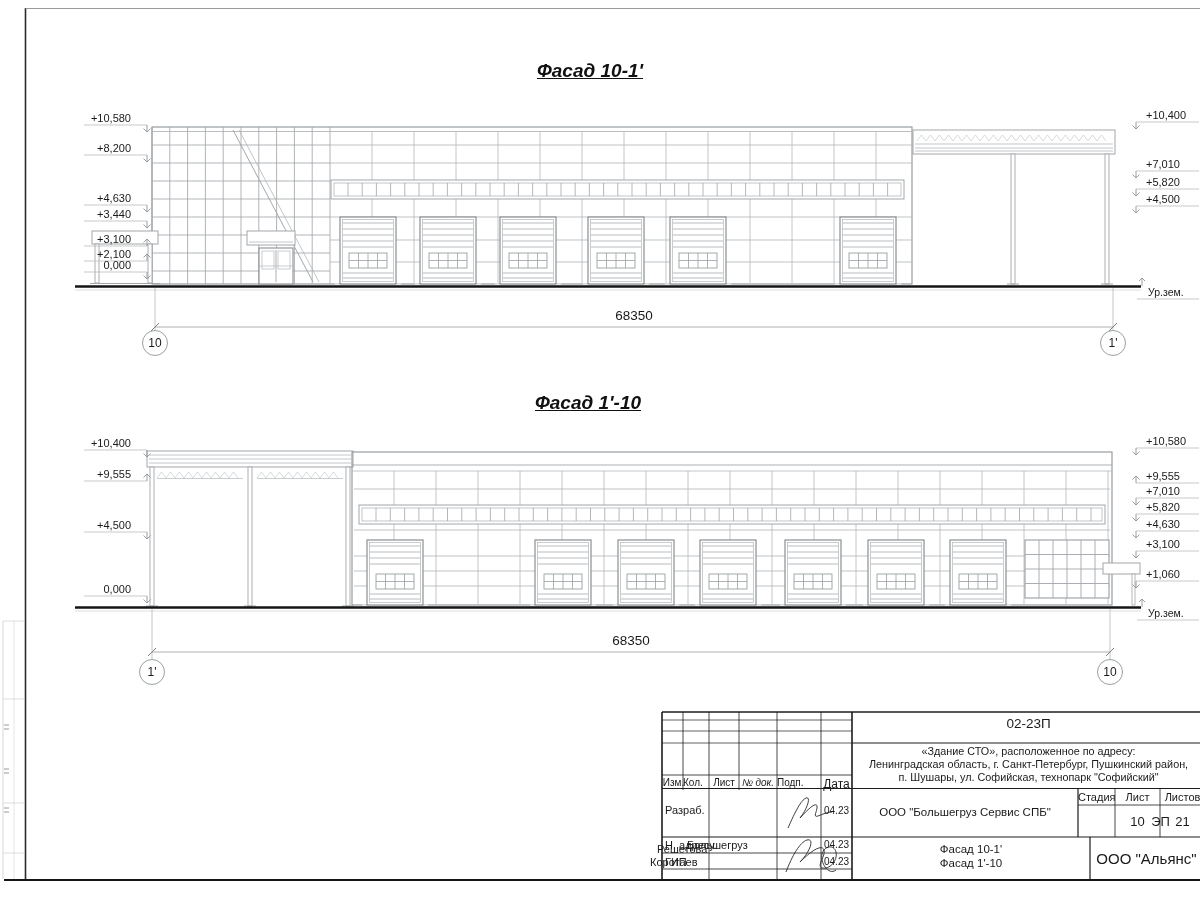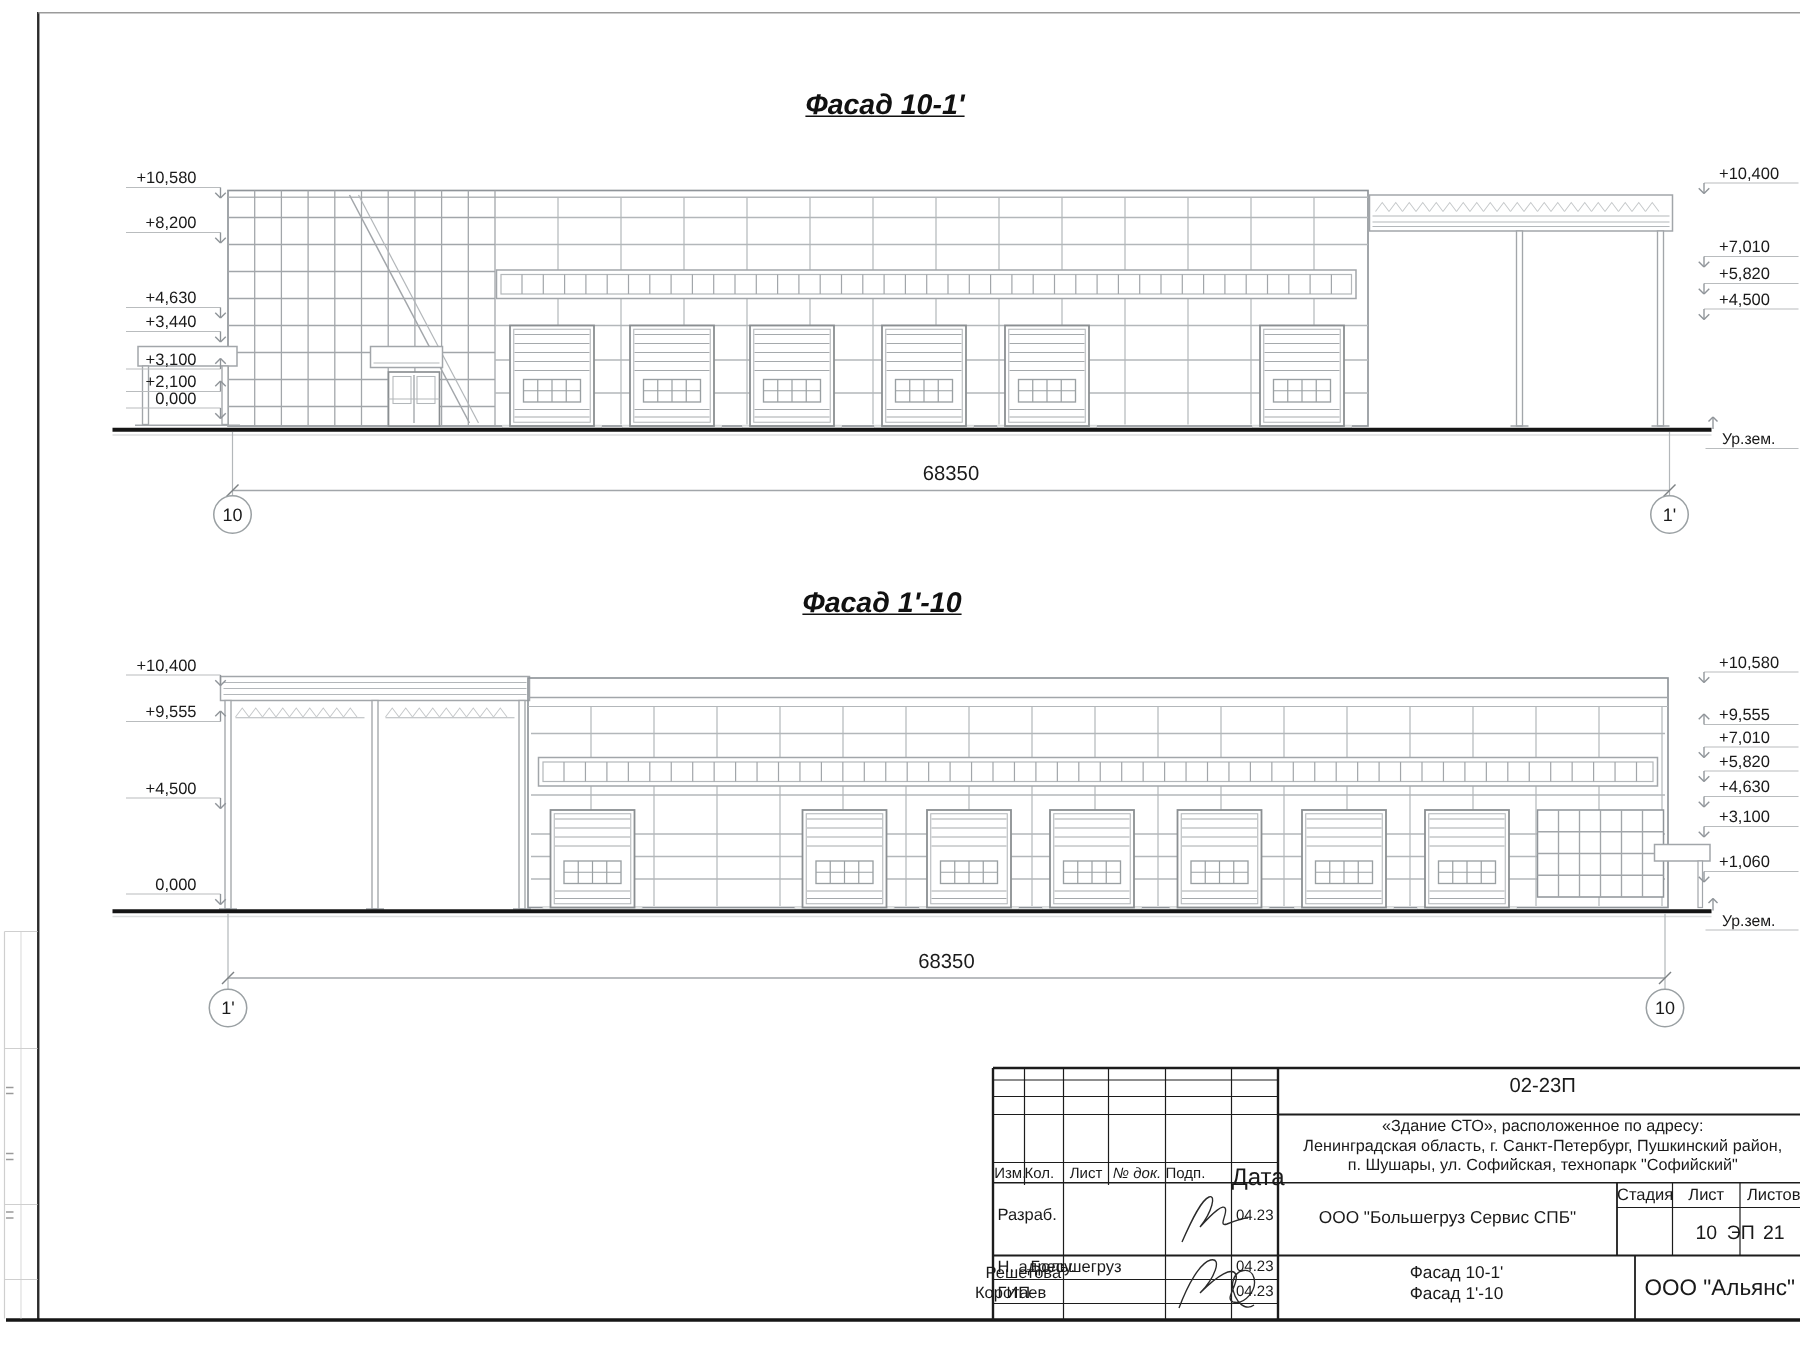--- a/index.html
+++ b/index.html
@@ -753,21 +753,21 @@
   <div class="abs tb" style="left:854px;top:716px;width:349px;font-size:13.5px;">02-23П</div>
   <div class="abs tb" style="left:854px;top:745px;width:349px;font-size:10.8px;">«Здание СТО», расположенное по адресу:</div>
   <div class="abs tb" style="left:854px;top:758px;width:349px;font-size:10.8px;">Ленинградская область, г. Санкт-Петербург, Пушкинский район,</div>
   <div class="abs tb" style="left:854px;top:771px;width:349px;font-size:10.8px;">п. Шушары, ул. Софийская, технопарк "Софийский"</div>
 
   <div class="abs tb" style="left:662px;top:777px;width:23px;font-size:10px;">Изм.</div>
   <div class="abs tb" style="left:683px;top:777px;width:14px;font-size:10px;">Кол.</div>
   <div class="abs tb" style="left:709px;top:777px;width:30px;font-size:10px;">Лист</div>
   <div class="abs tb" style="left:739px;top:777px;width:38px;font-size:10px;font-style:italic;">№ док.</div>
   <div class="abs tb" style="left:777px;top:777px;width:24px;font-size:10px;">Подп.</div>
-  <div class="abs tb" style="left:821px;top:777px;width:31px;font-size:16px;">Дата</div>
+  <div class="abs tb" style="left:821px;top:777px;width:31px;font-size:12px;">Дата</div>
 
   <div class="abs tb tb-left" style="left:665px;top:804px;">Разраб.</div>
   <div class="abs tb tb-left" style="left:657px;top:804px;margin-top:39px;">Решетова</div>
   <div class="abs tb" style="left:821px;top:805px;width:31px;font-size:10px;">04.23</div>
   <div class="abs tb tb-left" style="left:665px;top:839px;">Н. адресу.</div>
   <div class="abs tb tb-left" style="left:687px;top:839px;">Большегруз</div>
   <div class="abs tb" style="left:821px;top:839px;width:31px;font-size:10px;">04.23</div>
   <div class="abs tb tb-left" style="left:665px;top:856px;">ГИП</div>
   <div class="abs tb tb-left" style="left:650px;top:856px;text-align:center;">Коротаев</div>
   <div class="abs tb" style="left:821px;top:856px;width:31px;font-size:10px;">04.23</div>

